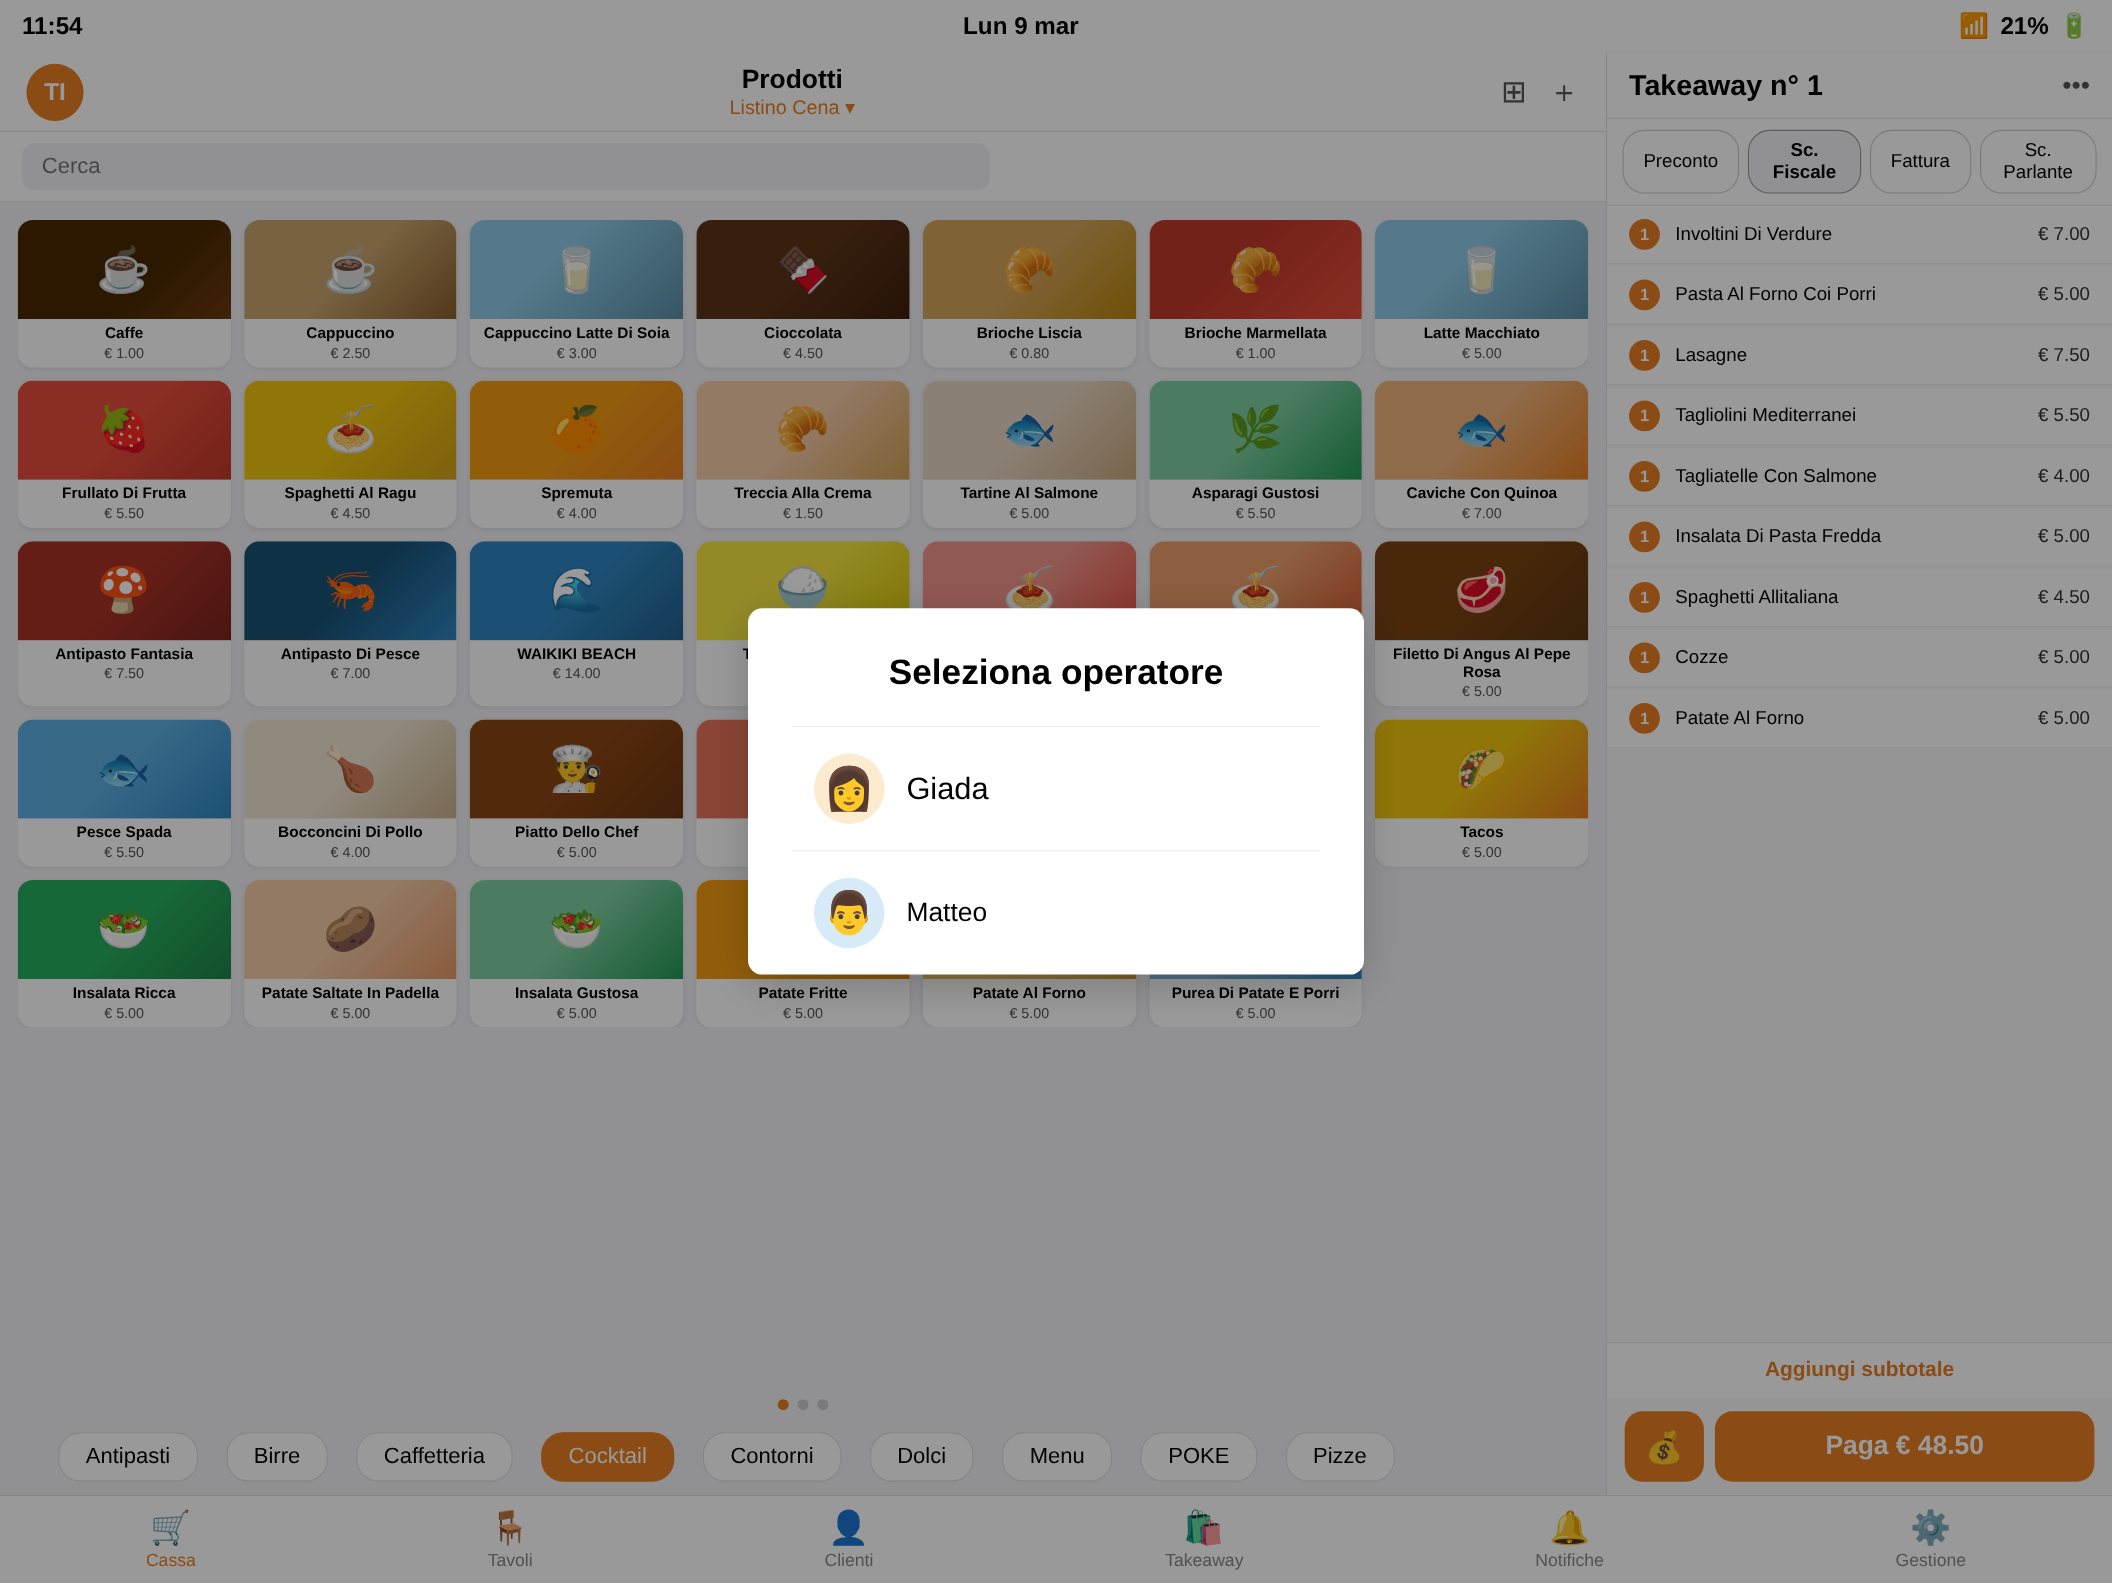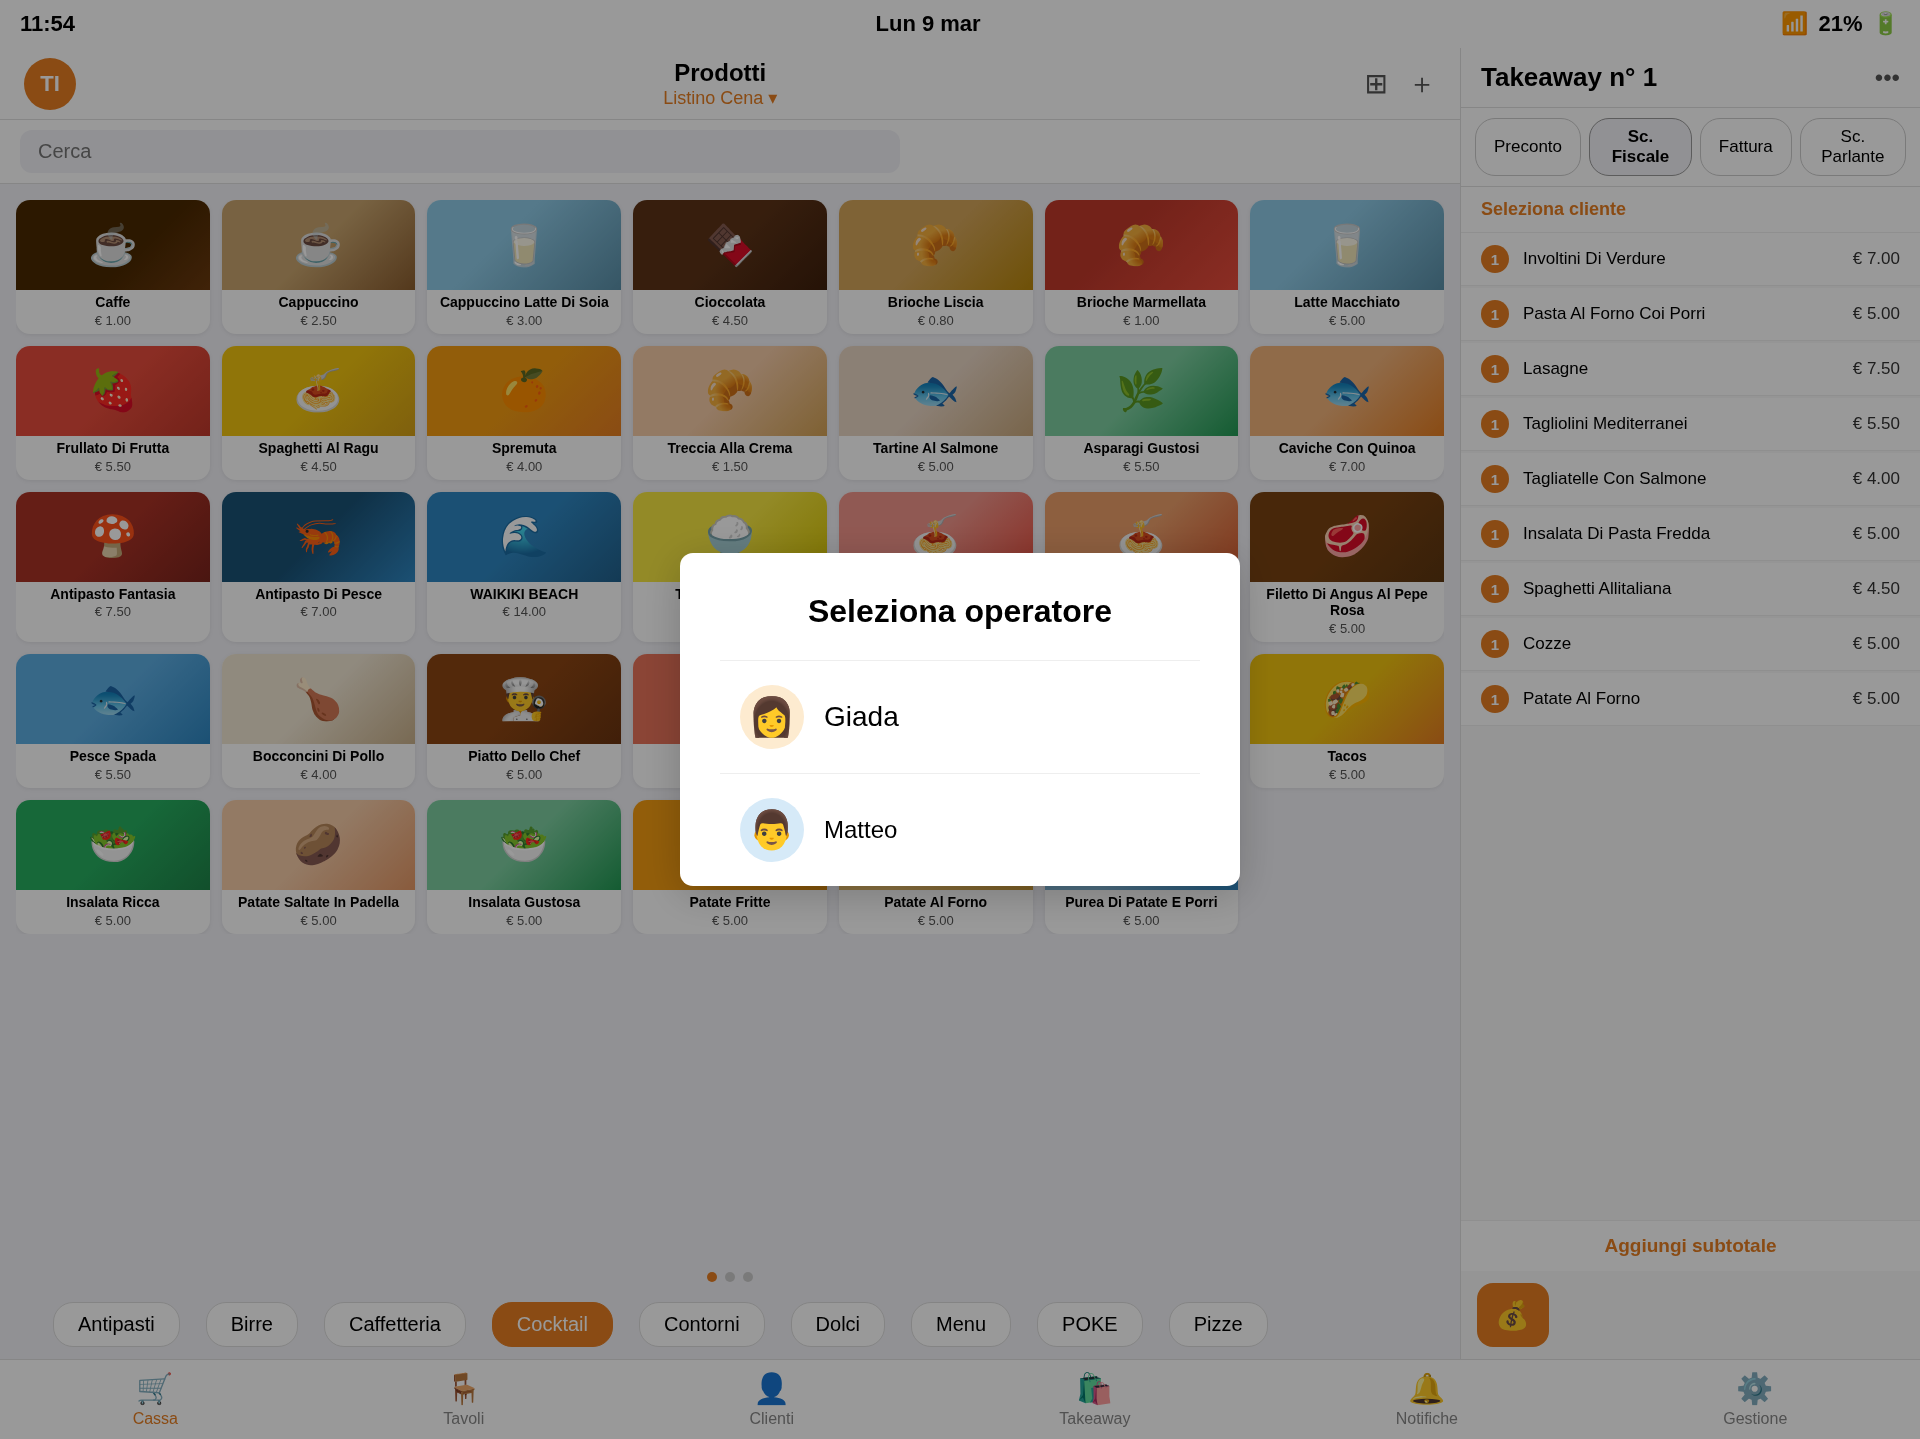--- a/index.html
+++ b/index.html
@@ -629,21 +629,20 @@
     <div class="right-header">
       <span style="font-size:26px; font-weight:700;">Takeaway n° 1</span>
       <button class="icon-btn" style="font-size:24px;">•••</button>
     </div>
     <div class="right-tabs" id="right-tabs">
         <button class="right-tab">Preconto</button>
         <button class="right-tab active">Sc. Fiscale</button>
         <button class="right-tab">Fattura</button>
         <button class="right-tab">Sc. Parlante</button>
       </div>
-    <div class="select-customer">Seleziona cliente</div>
     <div class="order-items" id="order-items">
         <div class="order-item">
     <div class="order-qty">1</div>
     <div class="order-name">Involtini Di Verdure</div>
     <div class="order-price">€ 7.00</div>
   </div>
         <div class="order-item">
     <div class="order-qty">1</div>
     <div class="order-name">Pasta Al Forno Coi Porri</div>
     <div class="order-price">€ 5.00</div>
@@ -680,20 +679,21 @@
   </div>
         <div class="order-item">
     <div class="order-qty">1</div>
     <div class="order-name">Patate Al Forno</div>
     <div class="order-price">€ 5.00</div>
   </div>
       </div>
     <div class="subtotal-btn">Aggiungi subtotale</div>
     <div class="pay-row">
       <button class="pay-icon-btn">💰</button>
+      <button class="pay-btn">Paga € 48.50</button>
     </div>
   </div>
 </div>
 
 <div class="bottom-nav" id="bottom-nav">
     <div class="nav-item active">
     <span class="nav-icon">🛒</span>
     <span>Cassa</span>
   </div>
     <div class="nav-item">

